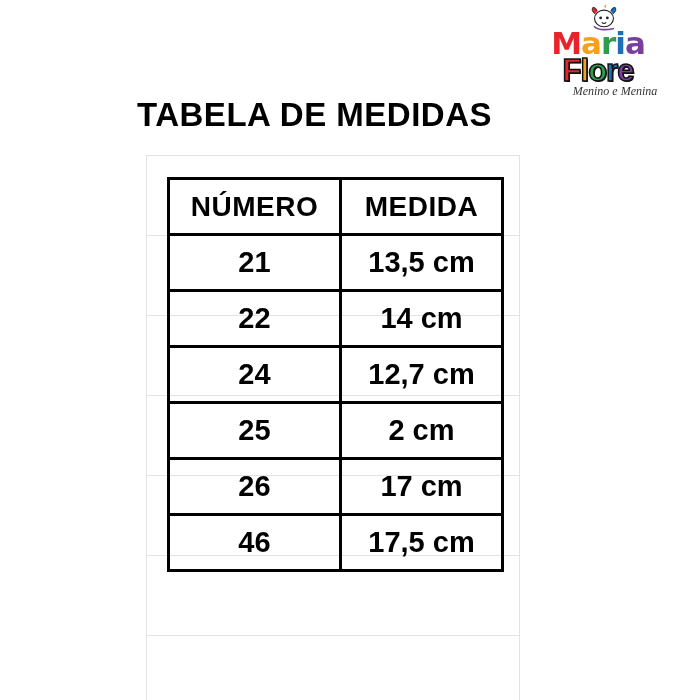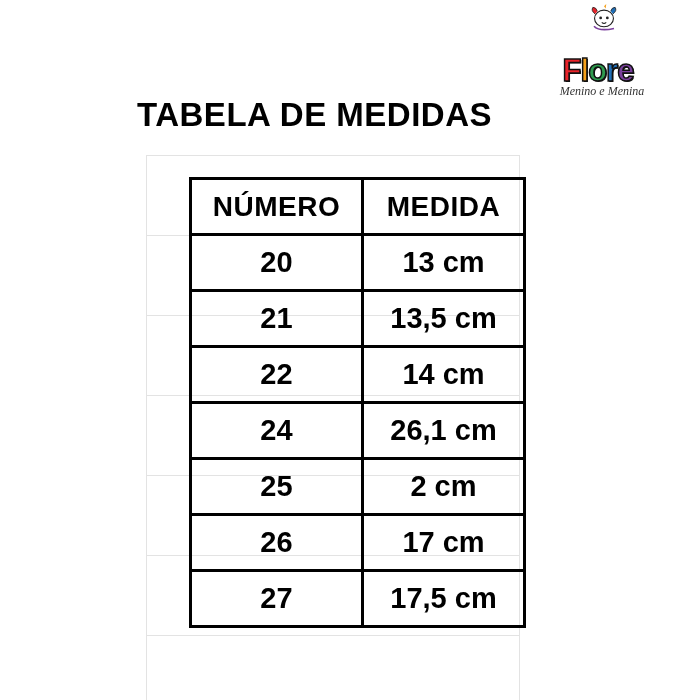--- a/index.html
+++ b/index.html
@@ -60,21 +60,21 @@
     line-height: 1;
   }
   .logo-word2 span {
     display: inline-block;
     -webkit-text-stroke: 1.5px #111;
     text-shadow: 1px 1px 0 #111;
   }
   .logo-sub {
     position: absolute;
     top: 78px;
-    left: 4px;
+    left: 17px;
     width: 160px;
     font-family: "Liberation Serif", serif;
     font-style: italic;
     font-size: 12px;
     color: #333;
   }
 
   
   .title {
     position: absolute;
@@ -97,21 +97,20 @@
   .table-wrap {
     position: absolute;
     left: 167px;
     top: 177px;
     width: 334px;
   }
   table.size-table {
     border-collapse: collapse;
     width: 334px;
     table-layout: fixed;
-    margin-left: 22px;
   }
   table.size-table th,
   table.size-table td {
     border: 3px solid #000;
     text-align: center;
     font-family: "Liberation Sans", sans-serif;
     font-weight: bold;
     font-size: 29px;
     color: #000;
     height: 53px;
@@ -142,20 +141,23 @@
     <path d="M30 4 L34 0 L33 8 Z" fill="#f5a11d"></path>
     <ellipse cx="30" cy="26" rx="17" ry="15" fill="#ffffff" stroke="#222" stroke-width="2"></ellipse>
     <path d="M14 18 q-8 -6 -4 -12 q6 0 8 7" fill="#e8232a" stroke="#222" stroke-width="1.5"></path>
     <path d="M46 18 q8 -6 4 -12 q-6 0 -8 7" fill="#1f6fb8" stroke="#222" stroke-width="1.5"></path>
     <circle cx="24" cy="25" r="2.5" fill="#222"></circle>
     <circle cx="36" cy="25" r="2.5" fill="#222"></circle>
     <path d="M26 33 q4 4 8 0" stroke="#222" stroke-width="2" fill="none"></path>
     <path d="M12 40 q10 10 36 4" stroke="#7a3f9d" stroke-width="3" fill="none"></path>
   </svg>
 
+  <div class="logo-word1">
+    <span style="color:#e8232a">M</span><span style="color:#f5a11d">a</span><span style="color:#2e9b4e">r</span><span style="color:#1f6fb8">i</span><span style="color:#7a3f9d">a</span>
+  </div>
 
   <div class="logo-word2">
     <span style="color:#e8232a">F</span><span style="color:#f5a11d">l</span><span style="color:#2e9b4e">o</span><span style="color:#1f6fb8">r</span><span style="color:#7a3f9d">e</span>
   </div>
 
   <div class="logo-sub">Menino e Menina</div>
 </div>
 
 <div class="title">TABELA DE MEDIDAS</div>
 
@@ -166,42 +168,38 @@
         <col class="c2">
       </colgroup>
     <thead>
       <tr>
         <th>NÚMERO</th>
         <th>MEDIDA</th>
       </tr>
     </thead>
     <tbody>
       <tr>
-        <td>20</td>
-        <td>13 cm</td>
-      </tr>
-      <tr>
         <td>21</td>
         <td>13,5 cm</td>
       </tr>
       <tr>
         <td>22</td>
         <td>14 cm</td>
       </tr>
       <tr>
         <td>24</td>
-        <td>26,1 cm</td>
+        <td>12,7 cm</td>
       </tr>
       <tr>
         <td>25</td>
         <td>2 cm</td>
       </tr>
       <tr>
         <td>26</td>
         <td>17 cm</td>
       </tr>
       <tr>
-        <td>27</td>
+        <td>46</td>
         <td>17,5 cm</td>
       </tr>
     </tbody>
   </table>
 </div>
 
 </body></html>

